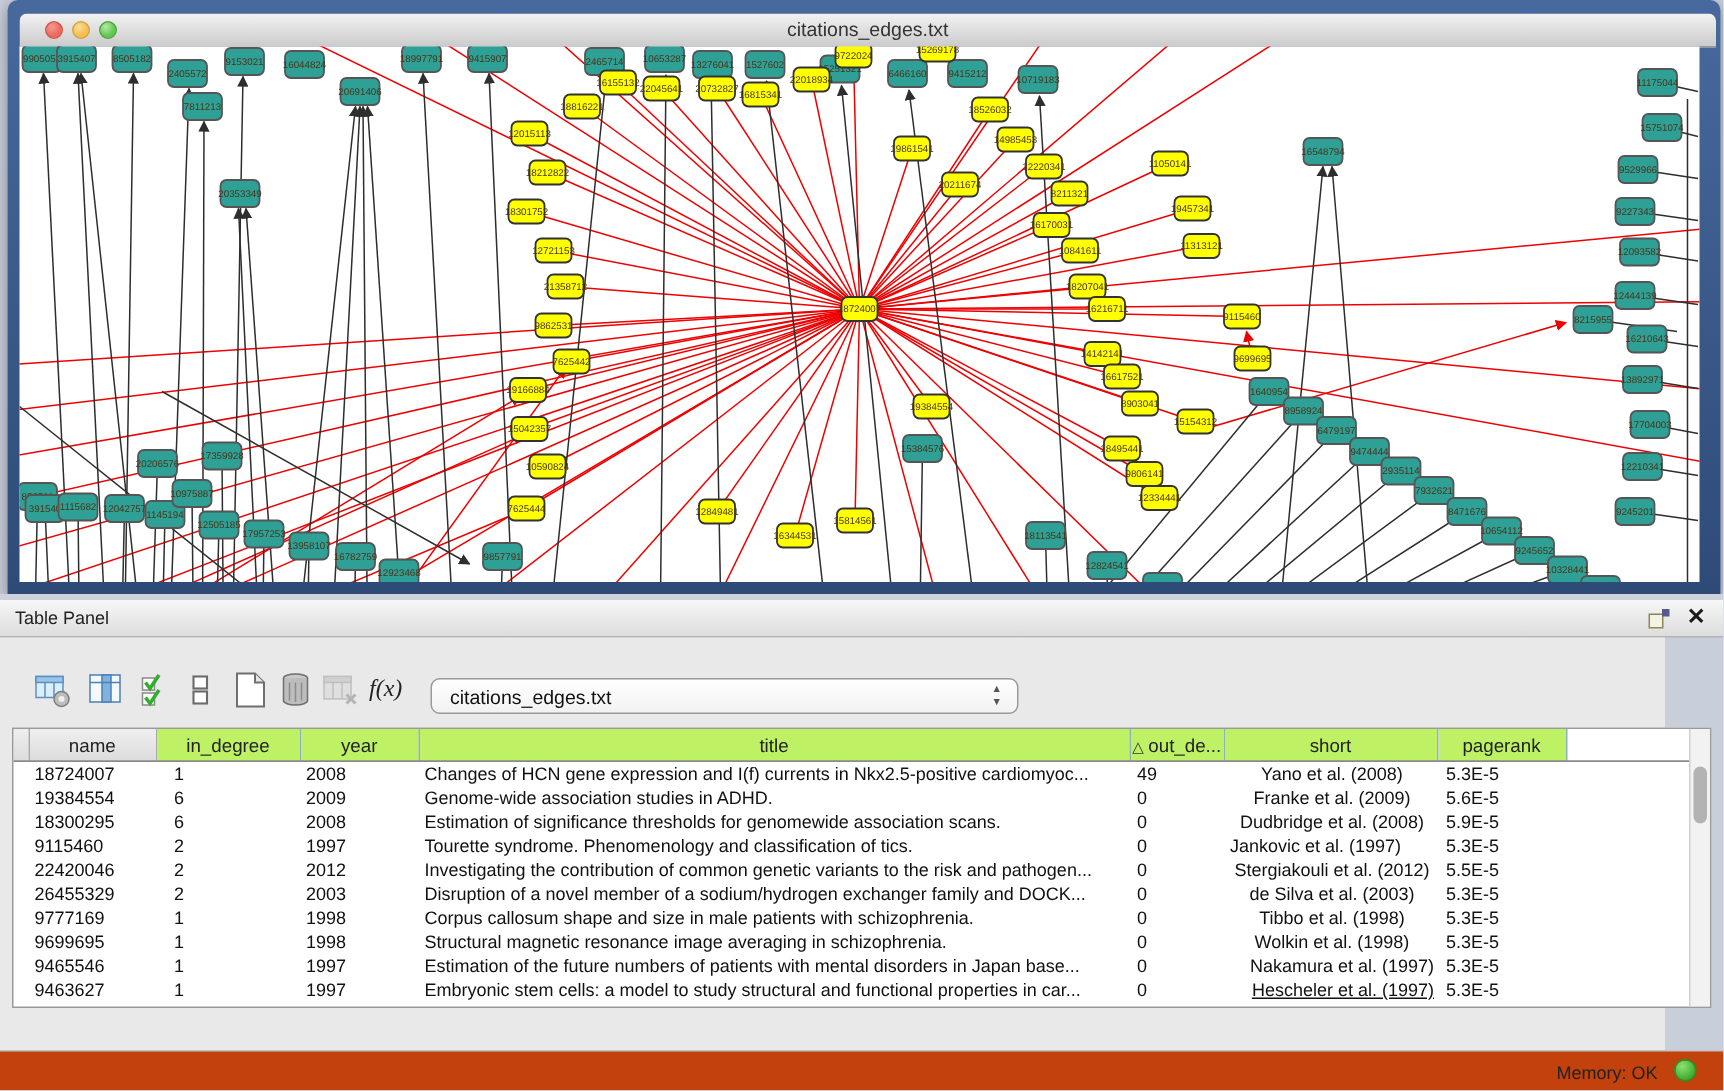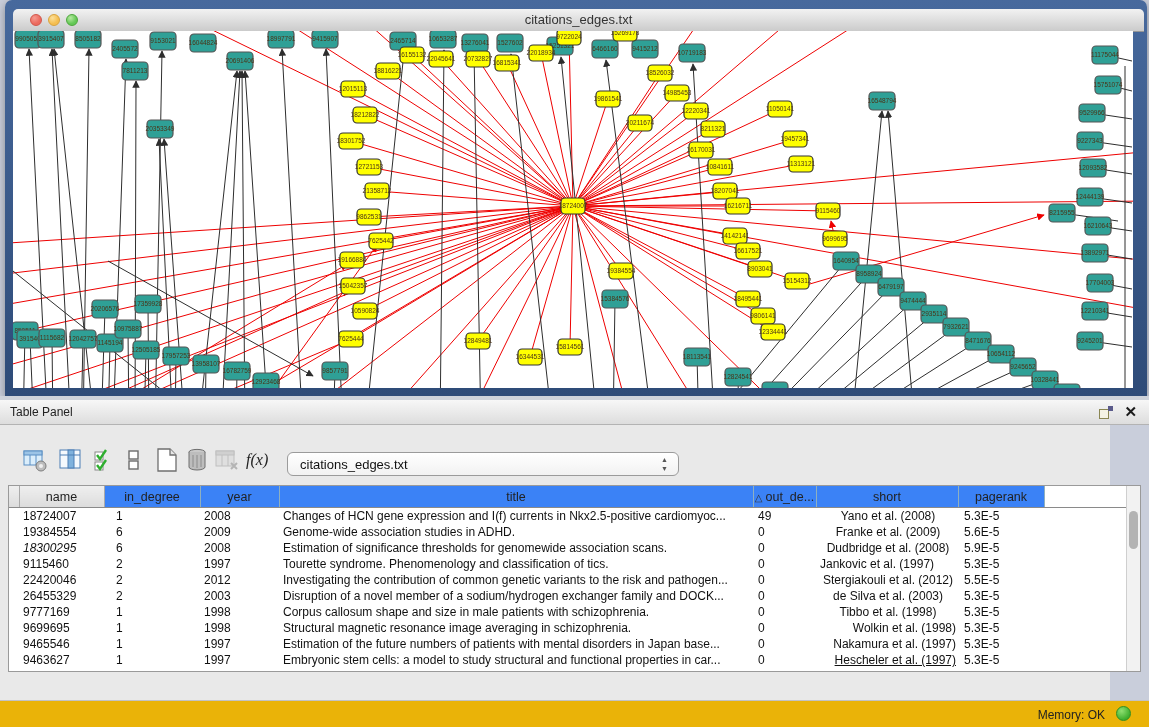--- a/index.html
+++ b/index.html
@@ -46,36 +46,36 @@
 
   .combo{position:absolute;left:287px;top:27px;width:392px;height:24px;background:linear-gradient(#ffffff,#f2f2f2);
          border:1px solid #9b9b9b;border-radius:6px;box-sizing:border-box;}
   .combo-text{position:absolute;left:12px;top:4px;font-size:13px;color:#111;}
   .combo-arrows{position:absolute;right:10px;top:2px;font-size:7px;color:#555;line-height:9px;text-align:center;}
 
   .tablewrap{position:absolute;left:8px;top:60px;width:1133px;height:187px;background:#fff;
              border:1px solid #9a9a9a;box-sizing:border-box;overflow:hidden;}
   table.grid{border-collapse:collapse;table-layout:fixed;width:1120px;font-size:12px;color:#111;}
   table.grid th{height:21px;font-weight:normal;font-size:12.5px;color:#222;
-      background:#3b82f6;border-right:1px solid #8fb0bf;border-bottom:1px solid #8a8a8a;
+      background:#bef264;border-right:1px solid #8fb0bf;border-bottom:1px solid #8a8a8a;
       text-align:center;overflow:hidden;white-space:nowrap;padding:0;}
   table.grid th.stub,table.grid th.gray{background:linear-gradient(#efefef,#dcdcdc);border-right:1px solid #aaa;}
   table.grid td{height:16px;padding:0 2px 0 4px;overflow:hidden;white-space:nowrap;border:none;}
   .sort-tri{font-size:10px;color:#333;margin-right:3px;}
   .vscroll{position:absolute;right:0;top:0;width:13px;height:185px;background:#f2f2f2;border-left:1px solid #cfcfcf;}
   .vthumb{position:absolute;left:2px;top:25px;width:9px;height:38px;border-radius:5px;background:#b3b3b3;}
 
   .tabs{position:absolute;left:427px;top:249px;height:21px;display:flex;
         border:1px solid #8e8e8e;border-radius:5px;overflow:hidden;background:#fbfbfb;}
   .tab{font-size:13px;line-height:21px;padding:0 14px;color:#111;background:linear-gradient(#fdfdfd,#efefef);
        border-right:1px solid #a5a5a5;}
   .tab:last-child{border-right:none;}
   .tab.sel{background:linear-gradient(#8e8e8e,#6f6f6f);color:#f2f2f2;}
 
-  .statusbar{position:absolute;left:0;top:700px;width:1149px;height:27px;background:#eab308;
+  .statusbar{position:absolute;left:0;top:700px;width:1149px;height:27px;background:#c2410c;
              border-top:1px solid #c2c2c4;box-sizing:border-box;}
   .mem-label{position:absolute;right:44px;top:7px;font-size:12px;color:#222;}
   .mem-dot{position:absolute;right:18px;top:5px;width:15px;height:15px;border-radius:50%;
            background:radial-gradient(circle at 35% 30%,#8fe070,#3fae2f 70%);border:1px solid #2f8f24;box-sizing:border-box;}
 </style>
 </head>
 <body>
 
 <div id="app">
 
@@ -791,21 +791,21 @@
               <td style="padding-left: 12px;">6</td>
               <td style="padding-left: 4px;">2009</td>
               <td style="padding-left: 4px;">Genome-wide association studies in ADHD.</td>
               <td style="padding-left: 5px;">0</td>
               <td style="text-align: center;">Franke et al. (2009)</td>
               <td style="padding-left: 6px;">5.6E-5</td>
               <td></td>
             </tr>
             <tr>
               <td></td>
-              <td style="padding-left: 4px; font-style: italic;">18300295</td>
+              <td style="padding-left: 4px;">18300295</td>
               <td style="padding-left: 12px;">6</td>
               <td style="padding-left: 4px;">2008</td>
               <td style="padding-left: 4px;">Estimation of significance thresholds for genomewide association scans.</td>
               <td style="padding-left: 5px;">0</td>
               <td style="text-align: center;">Dudbridge et al. (2008)</td>
               <td style="padding-left: 6px;">5.9E-5</td>
               <td></td>
             </tr>
             <tr>
               <td></td>
@@ -851,21 +851,21 @@
               <td style="padding-left: 6px;">5.3E-5</td>
               <td></td>
             </tr>
             <tr>
               <td></td>
               <td style="padding-left: 4px;">9699695</td>
               <td style="padding-left: 12px;">1</td>
               <td style="padding-left: 4px;">1998</td>
               <td style="padding-left: 4px;">Structural magnetic resonance image averaging in schizophrenia.</td>
               <td style="padding-left: 5px;">0</td>
-              <td style="text-align: right;">Wolkin et al. (1998)</td>
+              <td style="text-align: center;">Wolkin et al. (1998)</td>
               <td style="padding-left: 6px;">5.3E-5</td>
               <td></td>
             </tr>
             <tr>
               <td></td>
               <td style="padding-left: 4px;">9465546</td>
               <td style="padding-left: 12px;">1</td>
               <td style="padding-left: 4px;">1997</td>
               <td style="padding-left: 4px;">Estimation of the future numbers of patients with mental disorders in Japan base...</td>
               <td style="padding-left: 5px;">0</td>

